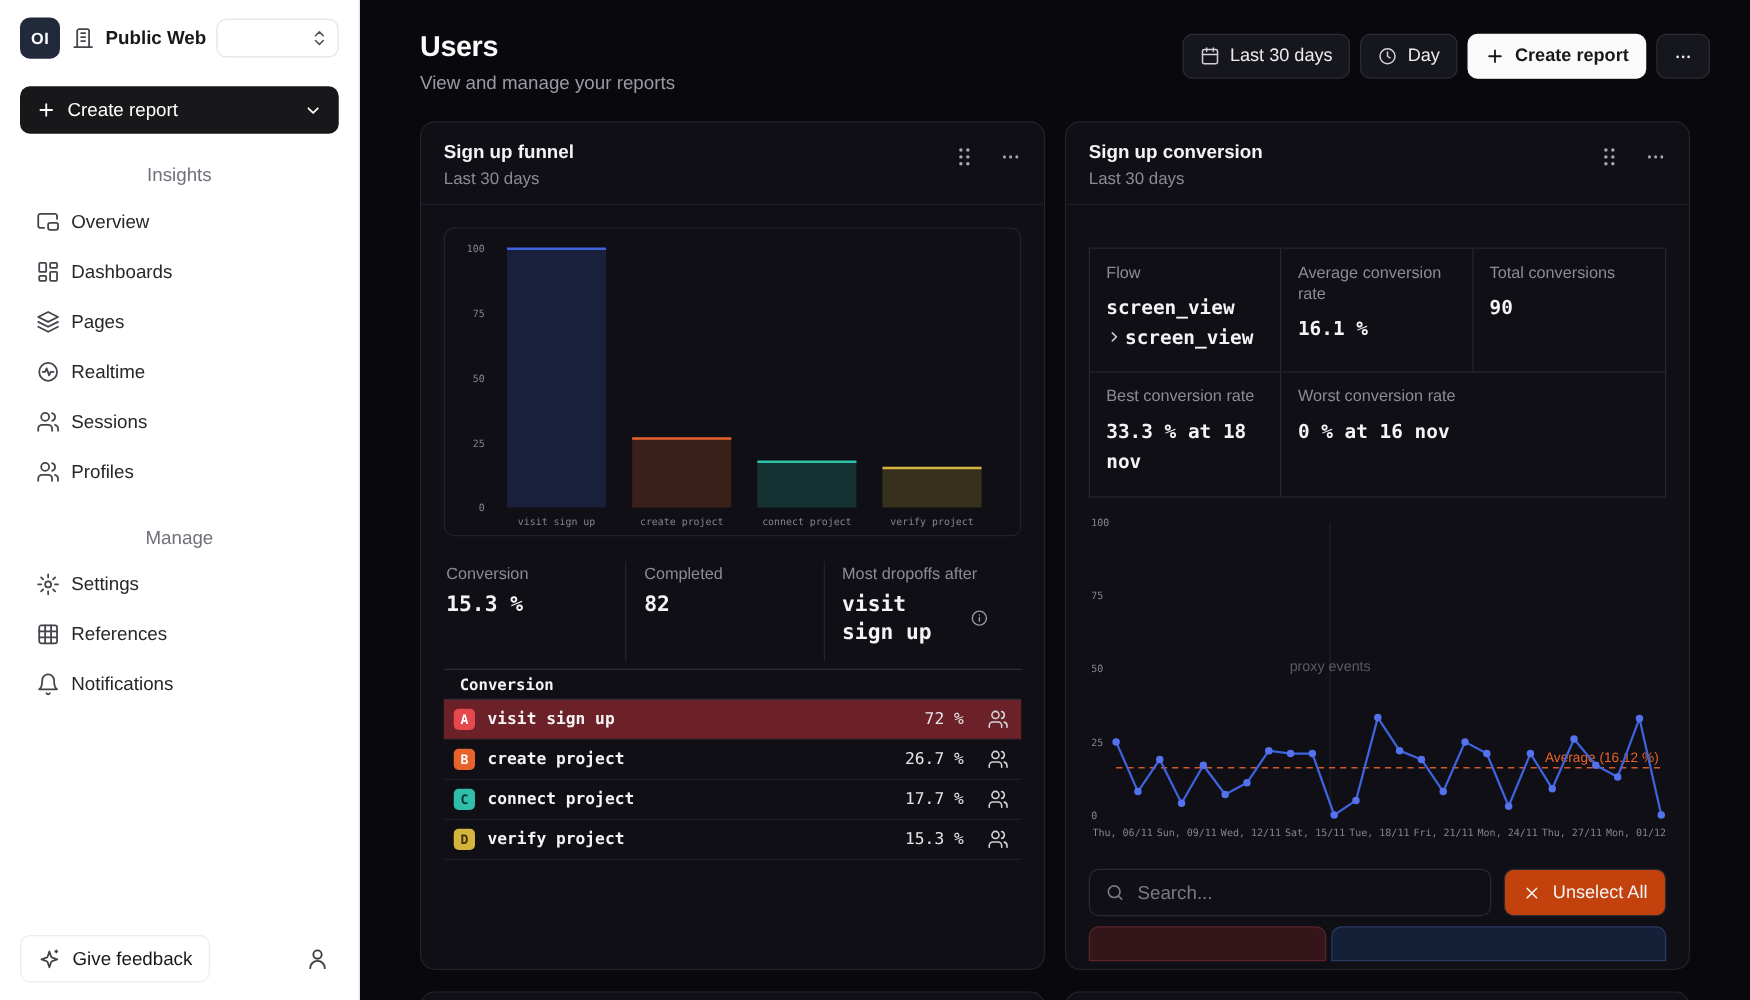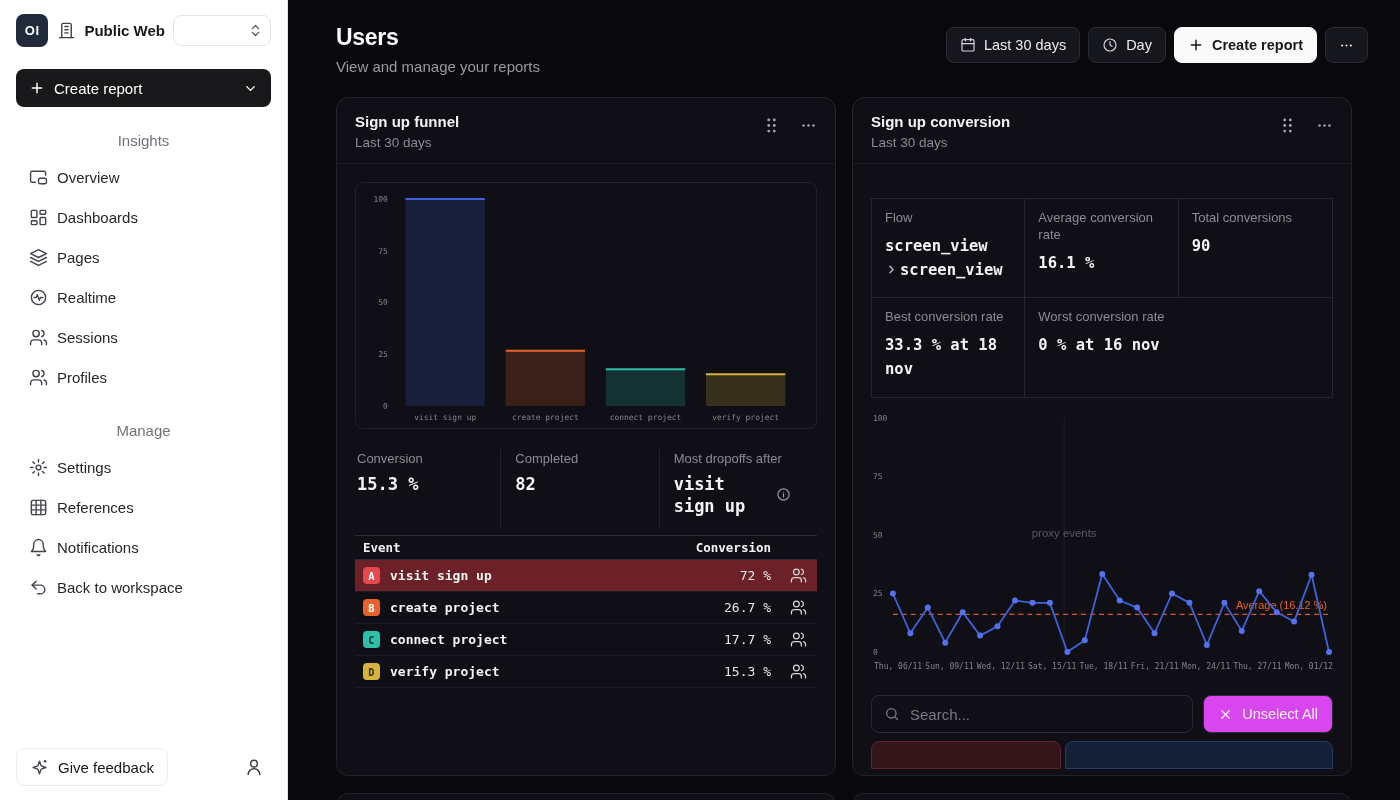--- a/index.html
+++ b/index.html
@@ -77,21 +77,21 @@
   .ccell-label { font-size:13px; color:#8b8b94; line-height:1.3; }
   .ccell-value { font-family:"DejaVu Sans Mono",monospace; font-size:15.5px; font-weight:700; color:#f4f4f5; margin-top:7px; line-height:1.55; word-break:break-word; }
   .flow-line { display:flex; align-items:center; gap:2px; }
   .flow-chev { color:#c0c0c8; }
   .lchart { margin:12px 18px 0; }
   .xlabels { display:flex; justify-content:space-between; margin:2px 18px 0 21px; font-family:"DejaVu Sans Mono",monospace; font-size:8px; color:#84848d; white-space:nowrap; overflow:hidden; }
   .crow { display:flex; gap:10px; margin:24px 18px 0; }
   .searchbox { flex:1; height:38px; border:1px solid #2a2a33; border-radius:8px; display:flex; align-items:center; gap:10px; padding:0 12px; color:#7a7a84; }
   .searchbox input { flex:1; background:transparent; border:none; outline:none; color:#e4e4e8; font-size:15px; font-family:"Liberation Sans",sans-serif; }
   .searchbox input::placeholder { color:#7a7a84; }
-  .unselect-btn { height:38px; padding:0 14px; border:1px solid #2b2b34; border-radius:8px; background:#d946ef; color:#f4f4f5; font-size:14.5px; display:flex; gap:9px; align-items:center; }
+  .unselect-btn { height:38px; padding:0 14px; border:1px solid #2b2b34; border-radius:8px; background:#c2410c; color:#f4f4f5; font-size:14.5px; display:flex; gap:9px; align-items:center; }
   .pills { display:flex; gap:4px; margin:8px 18px 0; }
   .pill { height:28px; border-radius:8px 8px 0 0; border:1px solid transparent; }
   .pill.red { width:190px; background:#33151a; border-color:#5b242c; }
   .pill.blue { flex:1; background:#141f38; border-color:#2a3a63; }
 
   .cards.partial { margin-top:17px; }
   .card.partial { height:40px; border-radius:12px 12px 0 0; border-bottom:none; background:#0f0f15; }
 </style>
 </head>
 <body>
@@ -214,29 +214,20 @@
     <span>References</span>
   </button>
   <button class="nav-item">
     <span class="nav-icon">
         <svg viewBox="0 0 24 24" fill="none" stroke="currentColor" stroke-width="1.8" stroke-linecap="round" stroke-linejoin="round">
           <path d="M6 8a6 6 0 0 1 12 0c0 7 3 9 3 9H3s3-2 3-9"></path>
           <path d="M10.3 21a1.94 1.94 0 0 0 3.4 0"></path>
         </svg>
       </span>
     <span>Notifications</span>
-  </button>
-  <button class="nav-item">
-    <span class="nav-icon">
-        <svg viewBox="0 0 24 24" fill="none" stroke="currentColor" stroke-width="1.8" stroke-linecap="round" stroke-linejoin="round">
-          <path d="M9 14 4 9l5-5"></path>
-          <path d="M4 9h10.5a5.5 5.5 0 0 1 0 11H11"></path>
-        </svg>
-      </span>
-    <span>Back to workspace</span>
   </button>
 
   <div class="sidebar-footer">
     <button class="feedback-btn">
       <span class="nav-icon">
           <svg viewBox="0 0 24 24" fill="none" stroke="currentColor" stroke-width="1.8" stroke-linecap="round" stroke-linejoin="round">
             <path d="M12 4l1.7 5a2 2 0 0 0 1.3 1.3L20 12l-5 1.7a2 2 0 0 0-1.3 1.3L12 20l-1.7-5a2 2 0 0 0-1.3-1.3L4 12l5-1.7a2 2 0 0 0 1.3-1.3z"></path>
             <path d="M19 3v2M20 4h-2"></path>
           </svg>
         </span>
@@ -357,21 +348,20 @@
                   <circle cx="12" cy="12" r="9"></circle>
                   <path d="M12 8h.01M12 11v5"></path>
                 </svg>
             </button>
           </div>
         </div>
       </div>
 
       <div class="ftable">
         <div class="ftable-head">
-          <span class="fh-event">Event</span>
           <span class="fh-conv">Conversion</span>
           <span class="fh-spacer"></span>
         </div>
         <div class="frow" style="background: rgb(107, 33, 39);">
           <span class="badge" style="background: rgb(229, 72, 77); color: rgb(255, 255, 255);">A</span>
           <span class="frow-event">visit sign up</span>
           <span class="frow-conv">72 %</span>
           <button class="frow-users">
               <svg width="17" height="17" viewBox="0 0 24 24" fill="none" stroke="currentColor" stroke-width="1.8" stroke-linecap="round" stroke-linejoin="round">
                 <path d="M16 21v-2a4 4 0 0 0-4-4H6a4 4 0 0 0-4 4v2"></path>

